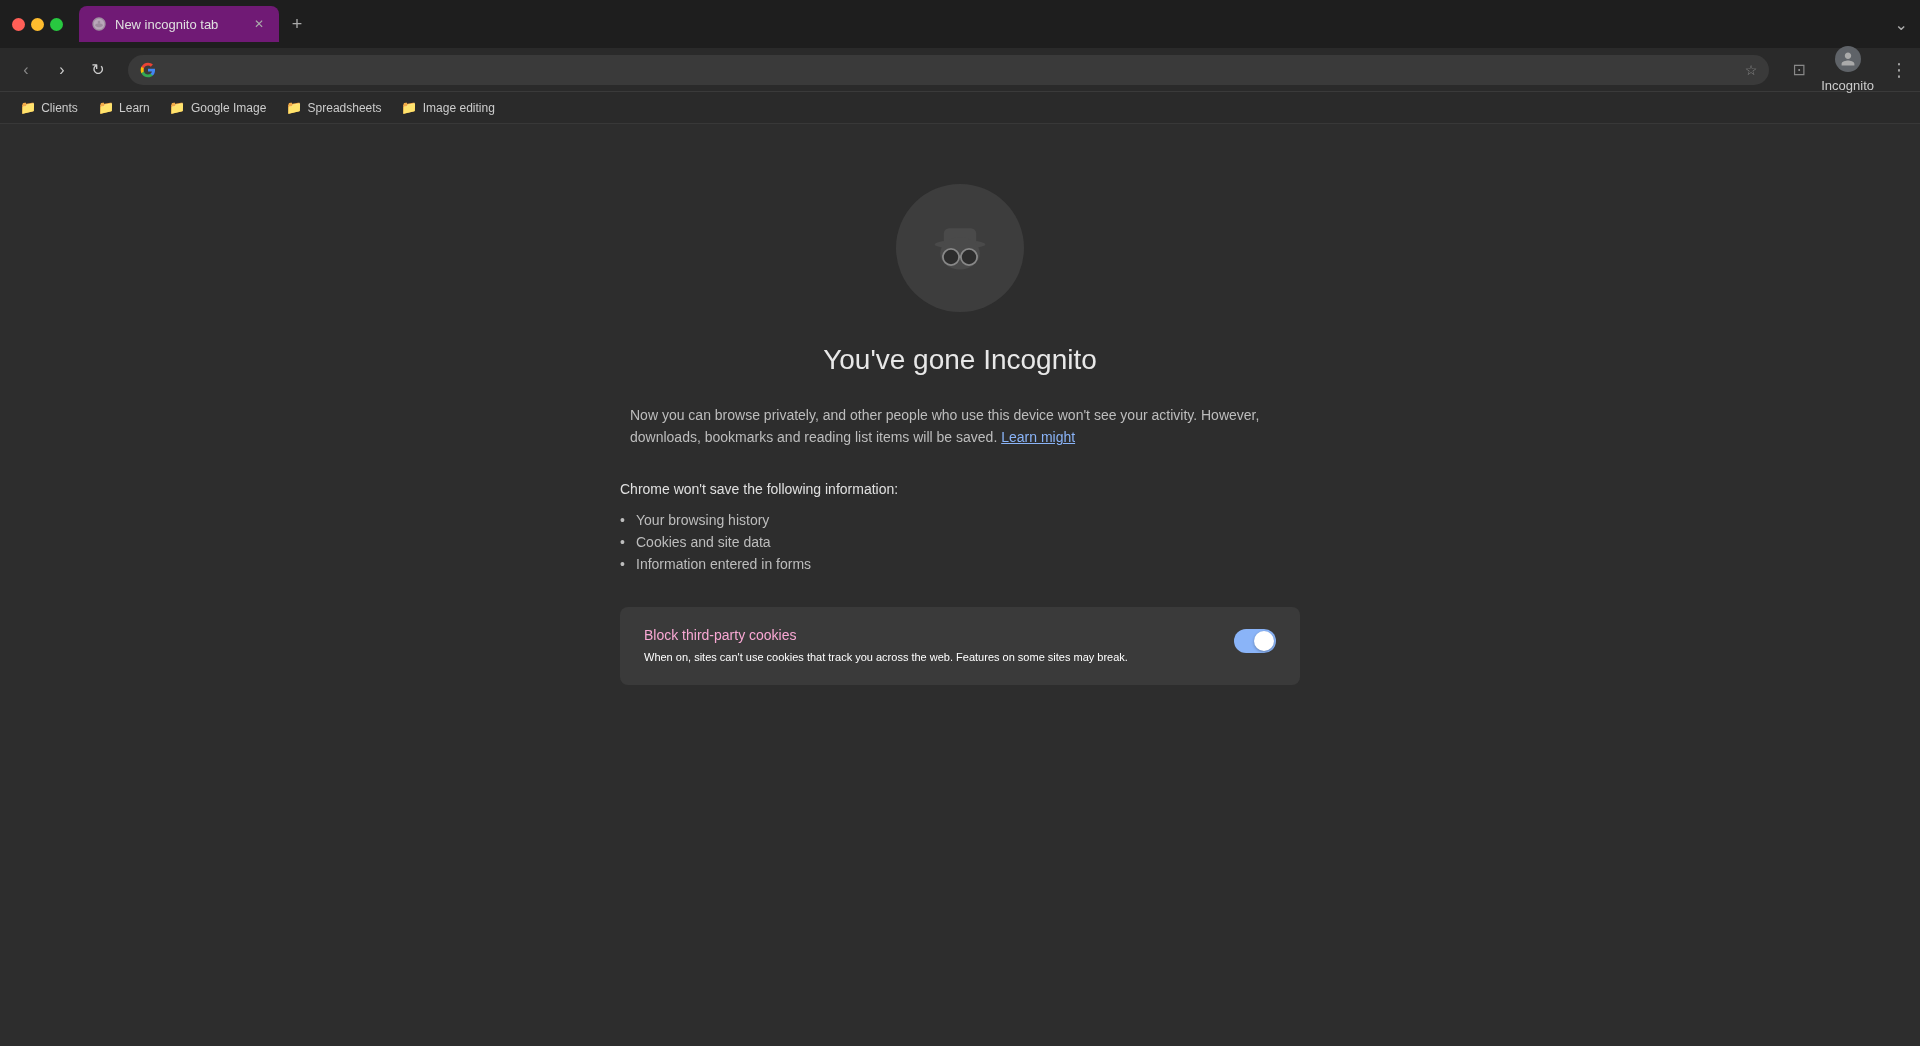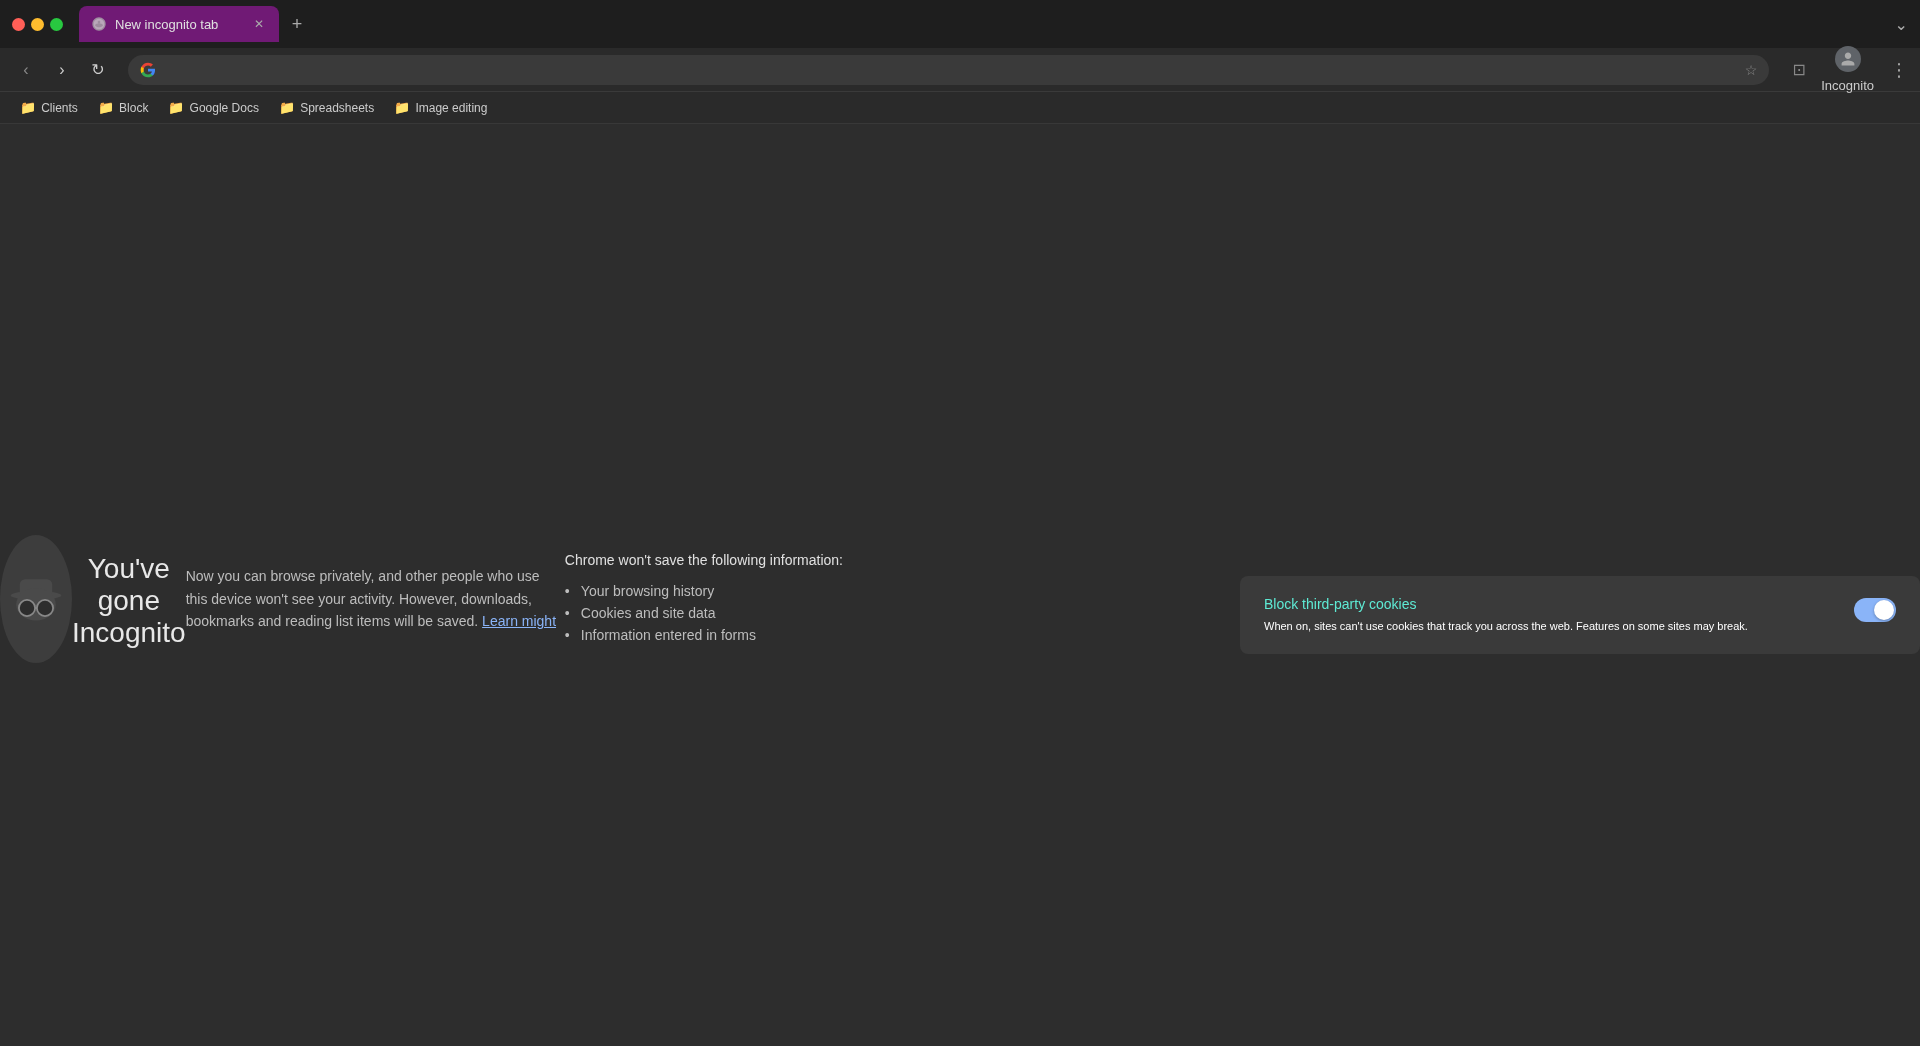--- a/index.html
+++ b/index.html
@@ -235,21 +235,21 @@
     .bookmark-folder-icon {
       color: #8ab4f8;
       font-size: 13px;
     }
 
     
     .main-content {
       background: #2d2d2d;
       height: calc(1046px - 48px - 44px - 32px);
       display: flex;
-      flex-direction: row;
+      flex-direction: column;
       align-items: center;
       padding-top: 60px;
       overflow-y: auto;
     }
 
     .incognito-icon-wrapper {
       width: 128px;
       height: 128px;
       border-radius: 50%;
       background: #3d3d3d;
@@ -334,21 +334,21 @@
       align-items: flex-start;
       gap: 24px;
     }
 
     .cookie-text {
       flex: 1;
     }
 
     .cookie-title {
       font-size: 14px;
-      color: #5eead4;
+      color: #f9a8d4;
       font-weight: 500;
       margin-bottom: 6px;
     }
 
     .cookie-desc {
       font-size: 11px;
       color: #ffffff;
       line-height: 1.5;
     }
 
@@ -435,25 +435,25 @@
   <div class="menu-dots">⋮</div>
 </div>
 
 <div class="bookmarks-bar">
   <div class="bookmark-item">
     <span class="bookmark-folder-icon">📁</span>
     <span>Clients</span>
   </div>
   <div class="bookmark-item">
     <span class="bookmark-folder-icon">📁</span>
-    <span>Block</span>
+    <span>Learn</span>
   </div>
   <div class="bookmark-item">
     <span class="bookmark-folder-icon">📁</span>
-    <span>Google Docs</span>
+    <span>Google Image</span>
   </div>
   <div class="bookmark-item">
     <span class="bookmark-folder-icon">📁</span>
     <span>Spreadsheets</span>
   </div>
   <div class="bookmark-item">
     <span class="bookmark-folder-icon">📁</span>
     <span>Image editing</span>
   </div>
 </div>

